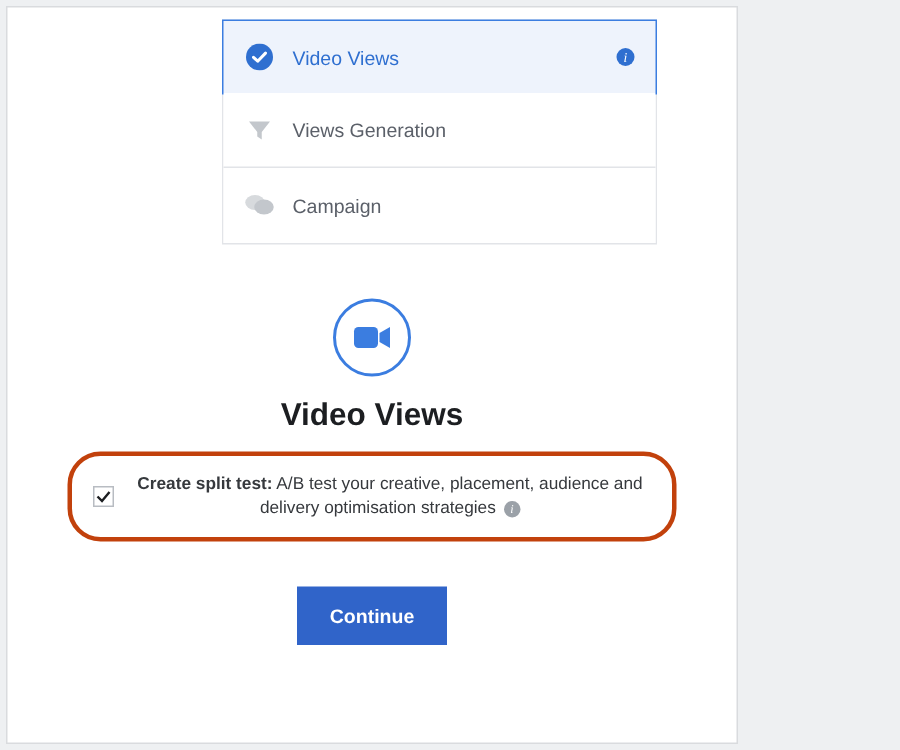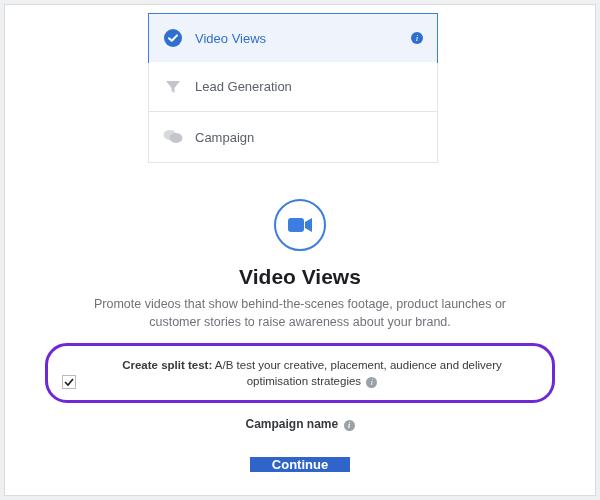--- a/index.html
+++ b/index.html
@@ -7,21 +7,21 @@
       font-family: -apple-system, BlinkMacSystemFont, "Segoe UI", Helvetica, Arial, sans-serif;
       background: #eef0f2;
       width: 600px;
       height: 500px;
       overflow: hidden;
     }
     .frame {
       background: #fff;
       border: 1px solid #d9dbde;
       margin: 4px;
-      width: 592px;
+      width: 488px;
       height: 492px;
       position: relative;
       padding-top: 8px;
     }
     .objective-list {
       width: 290px;
       margin: 0 auto 0 143px;
       border: 1px solid #e2e4e8;
     }
     .objective-item {
@@ -97,24 +97,24 @@
     .subtitle {
       font-size: 12.5px;
       color: #6f7379;
       line-height: 1.45;
       max-width: 460px;
       margin: 0 auto;
     }
     .split-box {
       margin: 12px 40px 14px;
       padding: 11px 18px 11px 12px;
-      border: 3px solid #6d28d9;
+      border: 3px solid #c2410c;
       border-radius: 22px;
       display: flex;
-      align-items: flex-end;
+      align-items: center;
     }
     .chk {
       width: 14px;
       height: 14px;
       flex: 0 0 14px;
       margin-right: 14px;
       margin-left: 2px;
     }
     .split-text {
       font-size: 11.5px;
@@ -155,27 +155,27 @@
       width: 210px;
       height: 28px;
       border: 1px solid #d0d3d8;
       padding: 0 8px;
       font-size: 12px;
       color: #2c2e31;
       background: #fff;
     }
     .continue {
       display: block;
-      margin: 26px auto 0;
+      margin: 16px auto 0;
       background: #3064c9;
       color: #fff;
       border: none;
       font-size: 13px;
       font-weight: 600;
-      padding: 0 22px;
+      padding: 12px 22px;
       cursor: pointer;
     }
   </style>
 </head>
 <body>
 
 <div class="frame">
 
   <div class="objective-list">
     <div class="objective-item selected">
@@ -187,58 +187,53 @@
       </span>
       <span class="obj-label">Video Views</span>
       <span class="info-dot">i</span>
     </div>
     <div class="objective-item">
       <span class="obj-icon">
         <svg width="18" height="18" viewBox="0 0 18 18">
             <path d="M2 3 H16 L10.5 10 V15 L7.5 13 V10 Z" fill="#c3c7cc"></path>
           </svg>
       </span>
-      <span class="obj-label">Lead Generation</span>
+      <span class="obj-label">Views Generation</span>
     </div>
     <div class="objective-item">
       <span class="obj-icon">
         <svg width="20" height="18" viewBox="0 0 20 18">
             <ellipse cx="7" cy="7" rx="6.5" ry="5" fill="#d7dadd"></ellipse>
             <ellipse cx="13" cy="10" rx="6.5" ry="5" fill="#c3c7cc"></ellipse>
           </svg>
       </span>
       <span class="obj-label">Campaign</span>
     </div>
   </div>
 
   <div class="detail">
     <div class="circle-icon">
       <svg width="26" height="20" viewBox="0 0 26 20">
           <rect x="1" y="3" width="16" height="14" rx="3" fill="#3b7de0"></rect>
           <path d="M18 7 L25 3 V17 L18 13 Z" fill="#3b7de0"></path>
         </svg>
     </div>
     <h2>Video Views</h2>
-    <p class="subtitle">Promote videos that show behind-the-scenes footage, product launches or customer stories to raise awareness about your brand.</p>
   </div>
 
   <div class="split-box">
     <span class="chk">
       <svg width="14" height="14" viewBox="0 0 14 14">
           <rect x="0.5" y="0.5" width="13" height="13" fill="#fff" stroke="#b8bcc2"></rect>
           <path d="M3 7 L6 10 L11 4" stroke="#1c1e21" stroke-width="1.6" fill="none"></path>
         </svg>
     </span>
     <div class="split-text">
       <span class="b">Create split test:</span><span> A/B test your creative, placement, audience and delivery optimisation strategies </span><span class="info-mini">i</span>
     </div>
   </div>
 
   <div class="name-row">
-    <span class="name-label">
-      <span>Campaign name</span>
-      <span class="info-mini">i</span>
-    </span>
   </div>
 
   <button class="continue">Continue</button>
 
 </div>
 
 </body></html>

